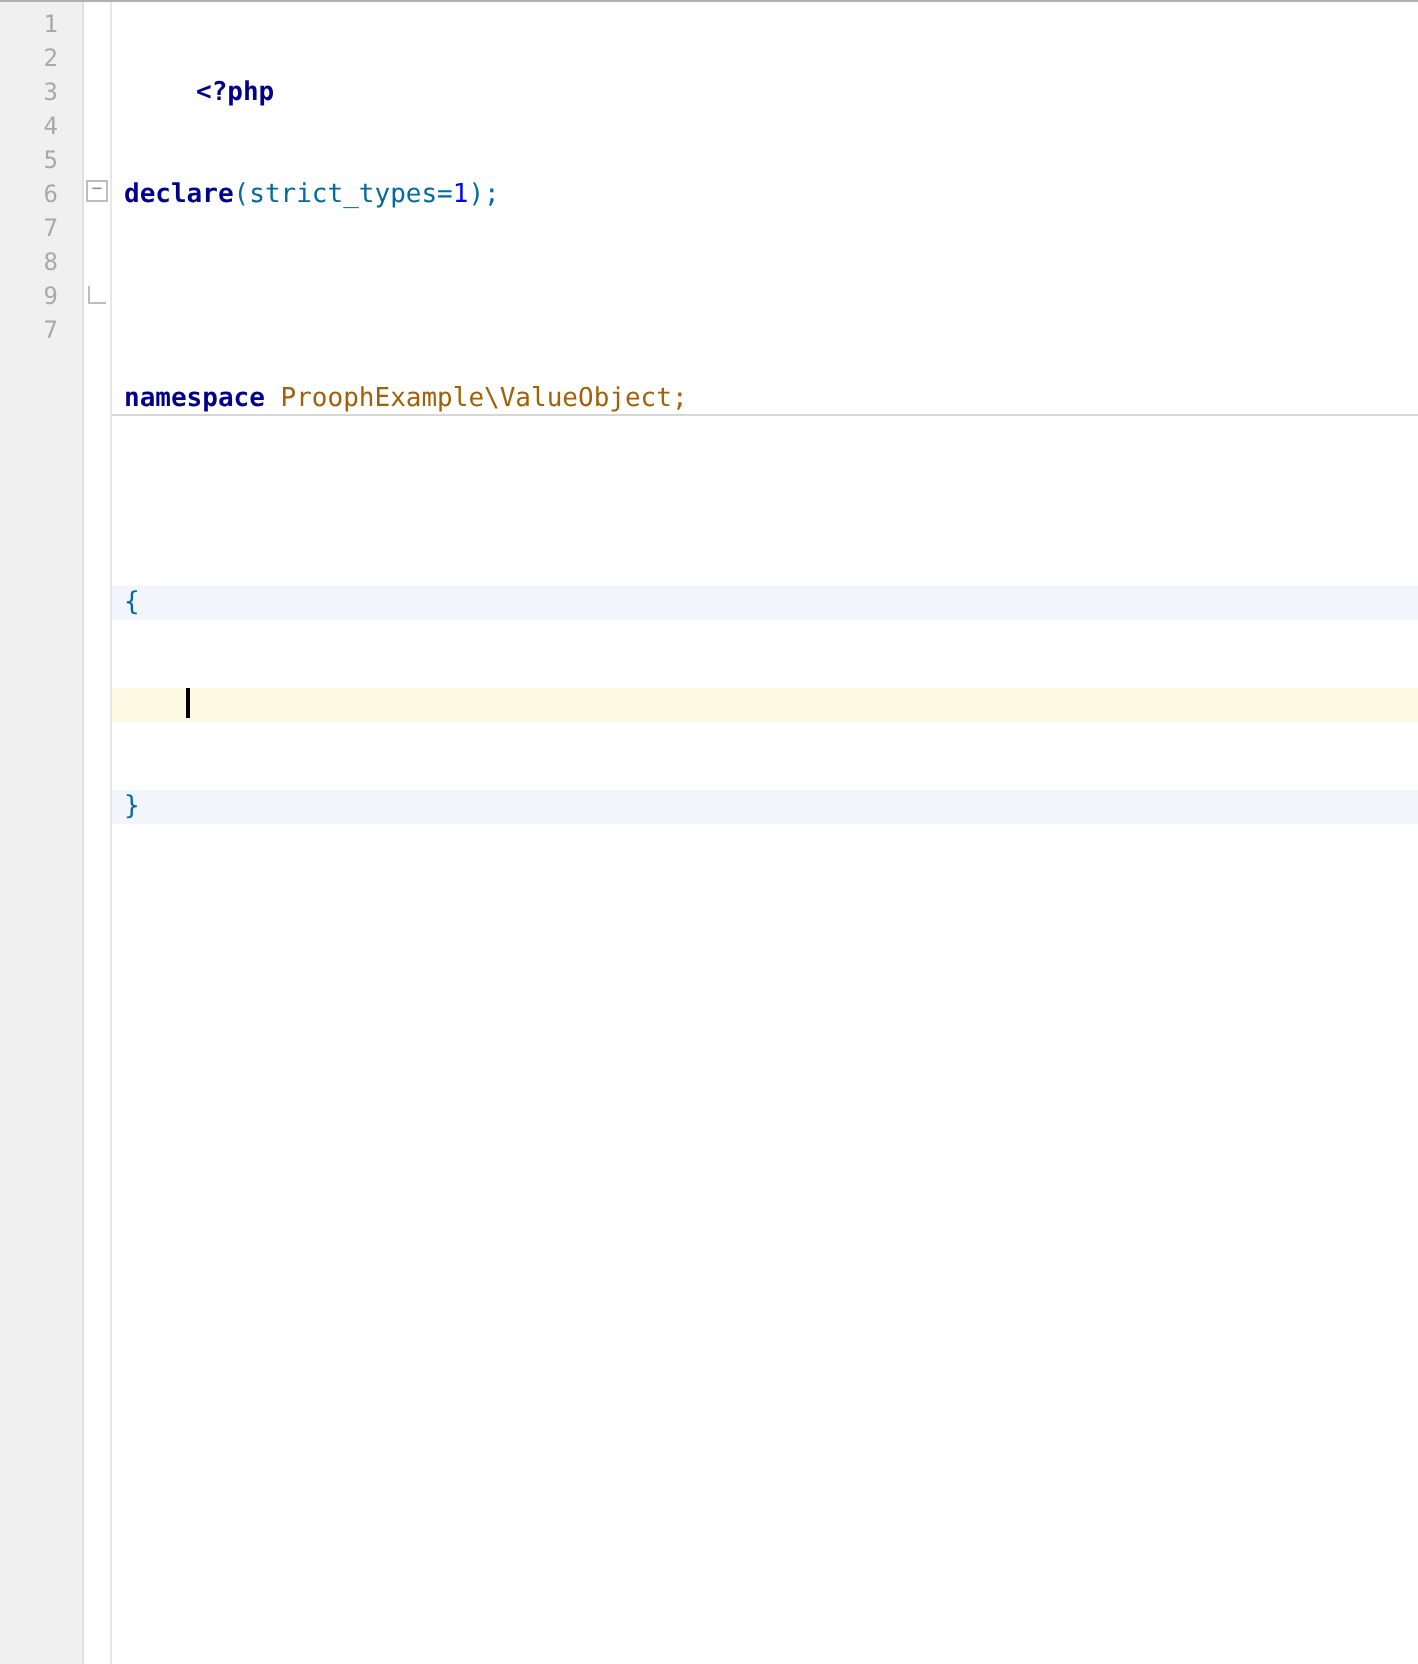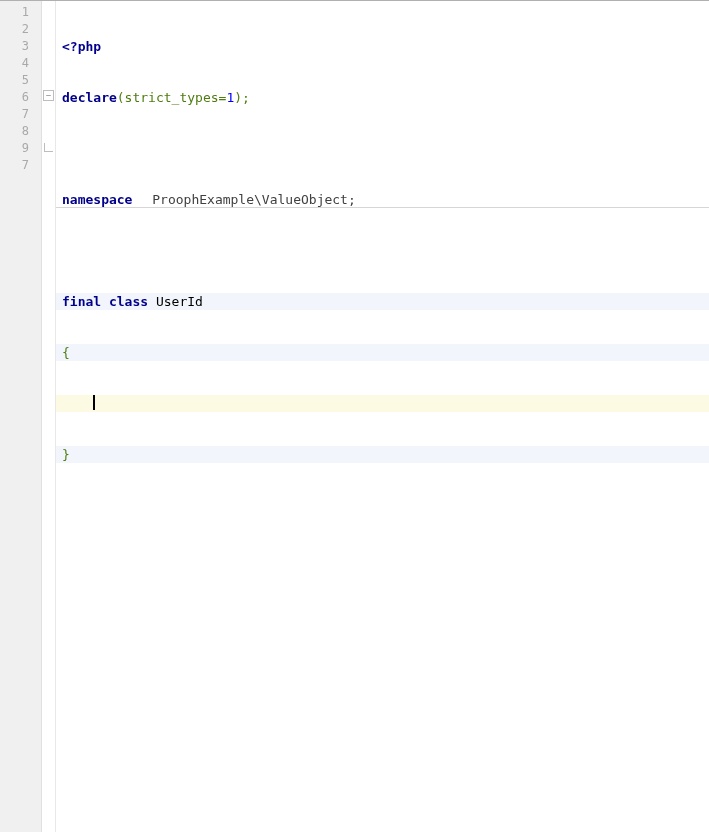--- a/index.html
+++ b/index.html
@@ -67,25 +67,25 @@
   .line.hl-caret { background: #fcfae3; }
   .caret {
     display: inline-block;
     width: 1.5px;
     height: 15px;
     background: #000000;
     vertical-align: -2px;
   }
   
   .kw   { color: #00008b; font-weight: bold; text-align: center; }   
-  .tag  { color: #00008b; font-weight: bold; }   
+  .tag  { color: #00008b; font-weight: bold; margin-left: 36px; }   
   .fn   { color: #000000; }
   .num  { color: #0000ff; }
-  .pun  { color: #4d7c0f; }
-  .ns   { color: #404040; margin-left: 12px; }
+  .pun  { color: #0369a1; }
+  .ns   { color: #a16207; }
 </style>
 </head>
 <body>
 
 <div class="gutter">
   <div class="ln">1</div>
   <div class="ln">2</div>
   <div class="ln">3</div>
   <div class="ln">4</div>
   <div class="ln">5</div>
@@ -100,18 +100,17 @@
   <div class="fold-mark minus" style="top:89px"></div>
   <div class="fold-end" style="top:142px"></div>
 </div>
 
 <div class="code">
   <div class="line"><span class="tag">&lt;?php</span></div>
   <div class="line"><span class="kw">declare</span><span class="pun">(strict_types=</span><span class="num">1</span><span class="pun">);</span></div>
   <div class="line"><span></span></div>
   <div class="line sep"><span class="kw">namespace</span><span class="ns"> ProophExample\ValueObject;</span></div>
   <div class="line"><span></span></div>
-  <div class="line hl-block"><span class="kw">final</span><span> </span><span class="kw">class</span><span class="fn"> UserId</span></div>
   <div class="line hl-block"><span class="pun">{</span></div>
   <div class="line hl-caret"><span>    </span><span class="caret"></span></div>
   <div class="line hl-block"><span class="pun">}</span></div>
   <div class="line"><span></span></div>
 </div>
 
 </body></html>

